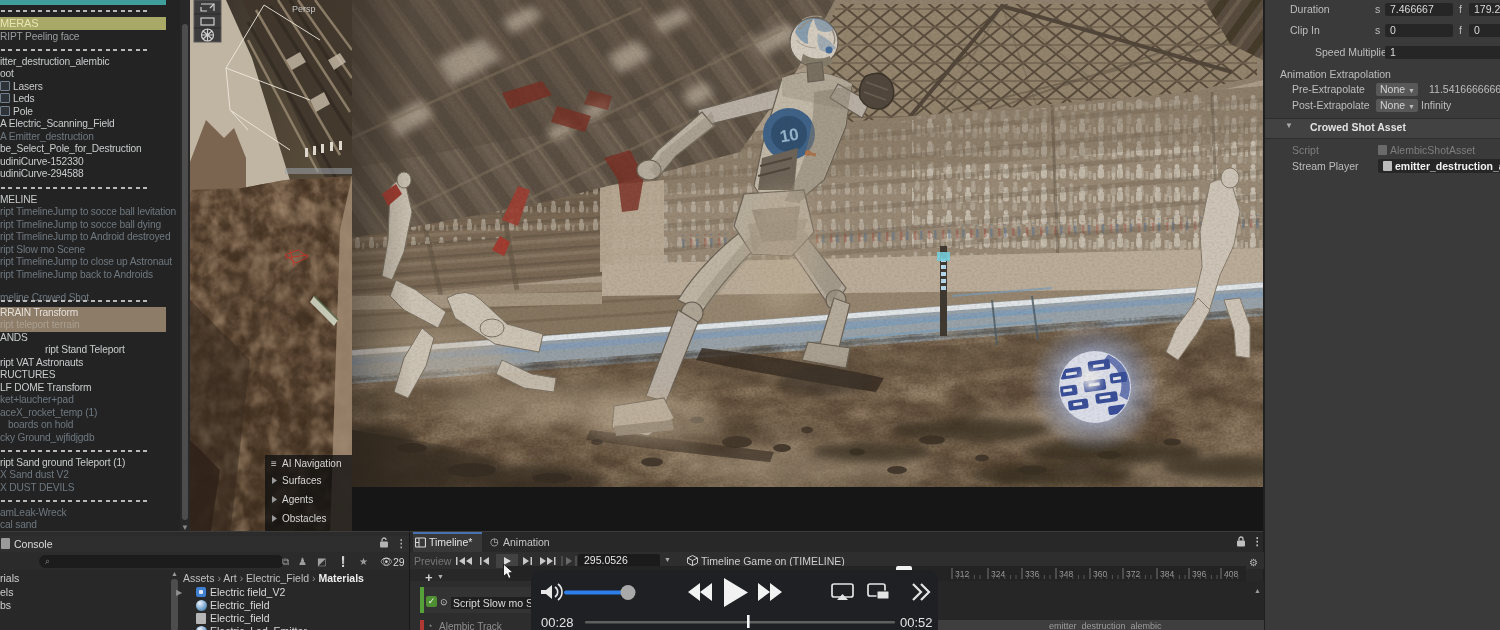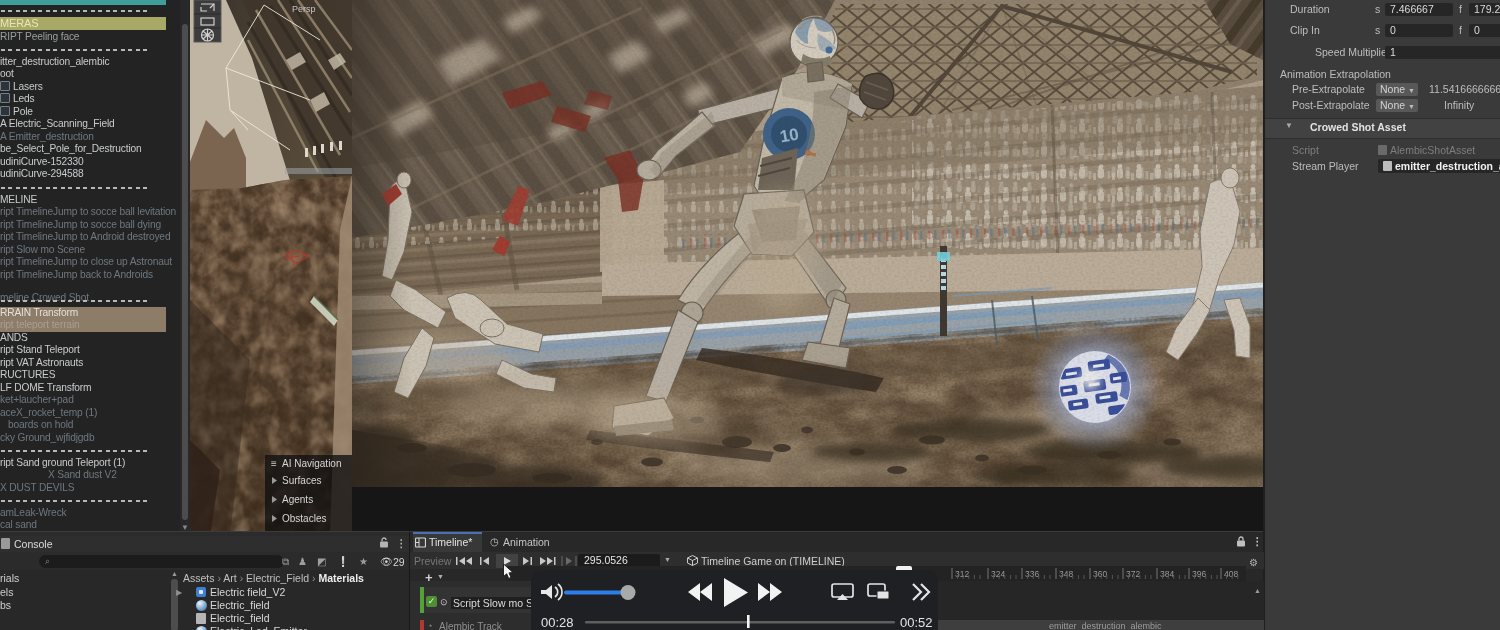--- a/index.html
+++ b/index.html
@@ -61,31 +61,31 @@
     <div class="hrow dim" style="top:218.5px;">ript TimelineJump to socce ball dying</div>
     <div class="hrow dim" style="top:231px;">ript TimelineJump to Android  destroyed</div>
     <div class="hrow dim" style="top:243.5px;">ript Slow mo Scene</div>
     <div class="hrow dim" style="top:256px;">ript TimelineJump to close up Astronaut</div>
     <div class="hrow dim" style="top:268.5px;">ript TimelineJump back to Androids</div>
     <div class="hrow dim" style="top:281px;margin-top:11px;">meline Crowed Shot</div>
     <div class="dash" style="top:299.5px;"></div>
     <div class="hl" style="top:306.5px;height:12.5px;background:#8d7c67;color:#e4e0da;line-height:12.5px;">RRAIN Transform</div>
     <div class="hl" style="top:319px;height:12.5px;background:#8d7c67;color:#a99f92;line-height:12.5px;">ript teleport terrain</div>
     <div class="hrow" style="top:331.5px;">ANDS</div>
-    <div class="hrow" style="top:344px;">ript Stand Teleport</div>
+    <div class="hrow" style="top:344px;padding-left:45px;">ript Stand Teleport</div>
     <div class="hrow" style="top:356.5px;">ript VAT Astronauts</div>
     <div class="hrow" style="top:369px;">RUCTURES</div>
     <div class="hrow" style="top:381.5px;">LF DOME Transform</div>
     <div class="hrow dim" style="top:394px;">ket+laucher+pad</div>
     <div class="hrow dim" style="top:406.5px;">aceX_rocket_temp (1)</div>
     <div class="hrow dim" style="top:419px;margin-left:8px;">boards on hold</div>
     <div class="hrow dim" style="top:431.5px;">cky Ground_wjfidjgdb</div>
     <div class="dash" style="top:450px;"></div>
     <div class="hrow" style="top:456.5px;">ript Sand ground Teleport (1)</div>
-    <div class="hrow dim" style="top:469px;padding-left:48px;">X Sand dust V2</div>
+    <div class="hrow dim" style="top:469px;">X Sand dust V2</div>
     <div class="hrow dim" style="top:481.5px;">X DUST DEVILS</div>
     <div class="dash" style="top:500px;"></div>
     <div class="hrow dim" style="top:506.5px;">amLeak-Wreck</div>
     <div class="hrow dim" style="top:519px;">cal sand</div>
   </div>
   <div class="abs" id="hsb">
       <div class="thumb"></div>
       <div class="arr">▼</div>
     </div>
   <div class="abs" id="scene">
@@ -568,21 +568,21 @@
     <div class="ilabel" style="left:194px;top:24px;">f</div>
     <div class="ifield" style="left:204px;top:23.5px;width:31px;">0</div>
     <div class="ilabel" style="left:25px;top:46px;margin-left:25px;">Speed Multiplier</div>
     <div class="ifield" style="left:120px;top:45.5px;width:112px;">1</div>
     <div class="ilabel" style="left:15px;top:68px;">Animation Extrapolation</div>
     <div class="ilabel" style="left:27px;top:83px;">Pre-Extrapolate</div>
     <div style="position:absolute;left:111px;top:82.5px;width:38px;height:13px;background:#585858;border-radius:2px;color:#d2d2d2;line-height:13px;padding-left:4px;">None <span style="font-size:7px;color:#bbb;">▼</span></div>
     <div class="ilabel" style="left:164px;top:83px;">11.54166666666</div>
     <div class="ilabel" style="left:27px;top:99px;">Post-Extrapolate</div>
     <div style="position:absolute;left:111px;top:98.5px;width:38px;height:13px;background:#585858;border-radius:2px;color:#d2d2d2;line-height:13px;padding-left:4px;">None <span style="font-size:7px;color:#bbb;">▼</span></div>
-    <div class="ilabel" style="left:179px;top:99px;">Infinity</div>
+    <div class="ilabel" style="left:156px;top:99px;">Infinity</div>
     <div style="position:absolute;left:0;top:118px;width:237px;height:19px;background:#424242;border-top:1px solid #2e2e2e;border-bottom:1px solid #2e2e2e;"></div>
     <div class="ilabel" style="left:20px;top:121px;color:#aaa;font-size:8px;">▼</div>
     <div class="ilabel" style="left:45px;top:121px;color:#e2e2e2;font-weight:bold;">Crowed Shot Asset</div>
     <div class="ilabel idim" style="left:27px;top:144px;">Script</div>
     <div class="ilabel idim" style="left:113px;top:144px;"><span style="display:inline-block;width:9px;height:10px;background:#6a6a6a;border-radius:1px;margin-right:3px;vertical-align:-1px;"></span>AlembicShotAsset</div>
     <div class="ilabel" style="left:27px;top:160px;">Stream Player</div>
     <div class="ifield" style="left:113px;top:159px;width:119px;height:14px;line-height:14px;color:#f0f0f0;font-weight:bold;"><span style="display:inline-block;width:9px;height:10px;background:#bbb;border-radius:1px;margin-right:3px;vertical-align:-1px;"></span>emitter_destruction_alem</div>
   </div>
 
   <div class="abs" id="console">

